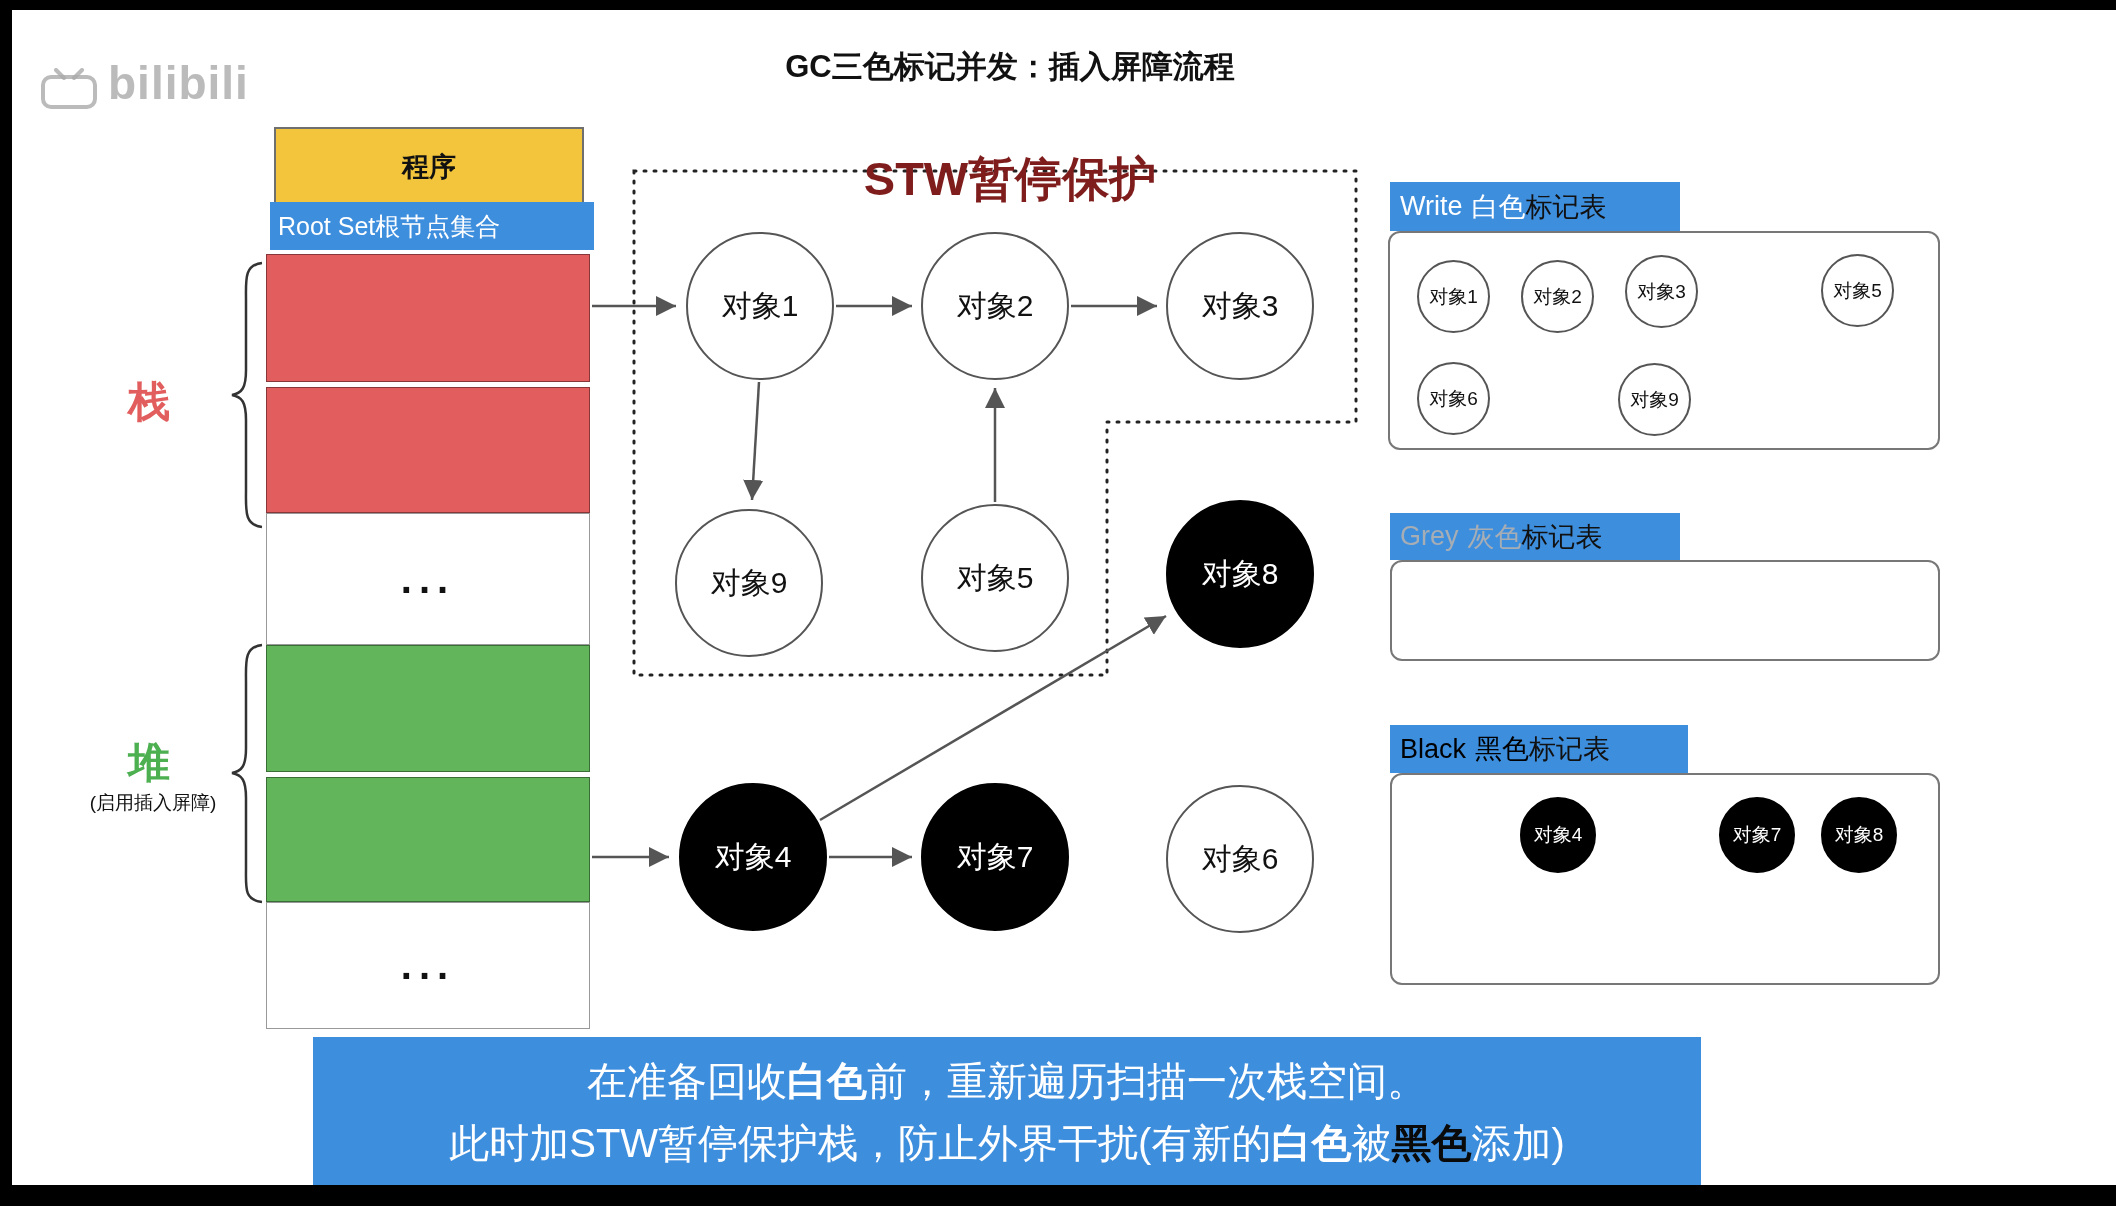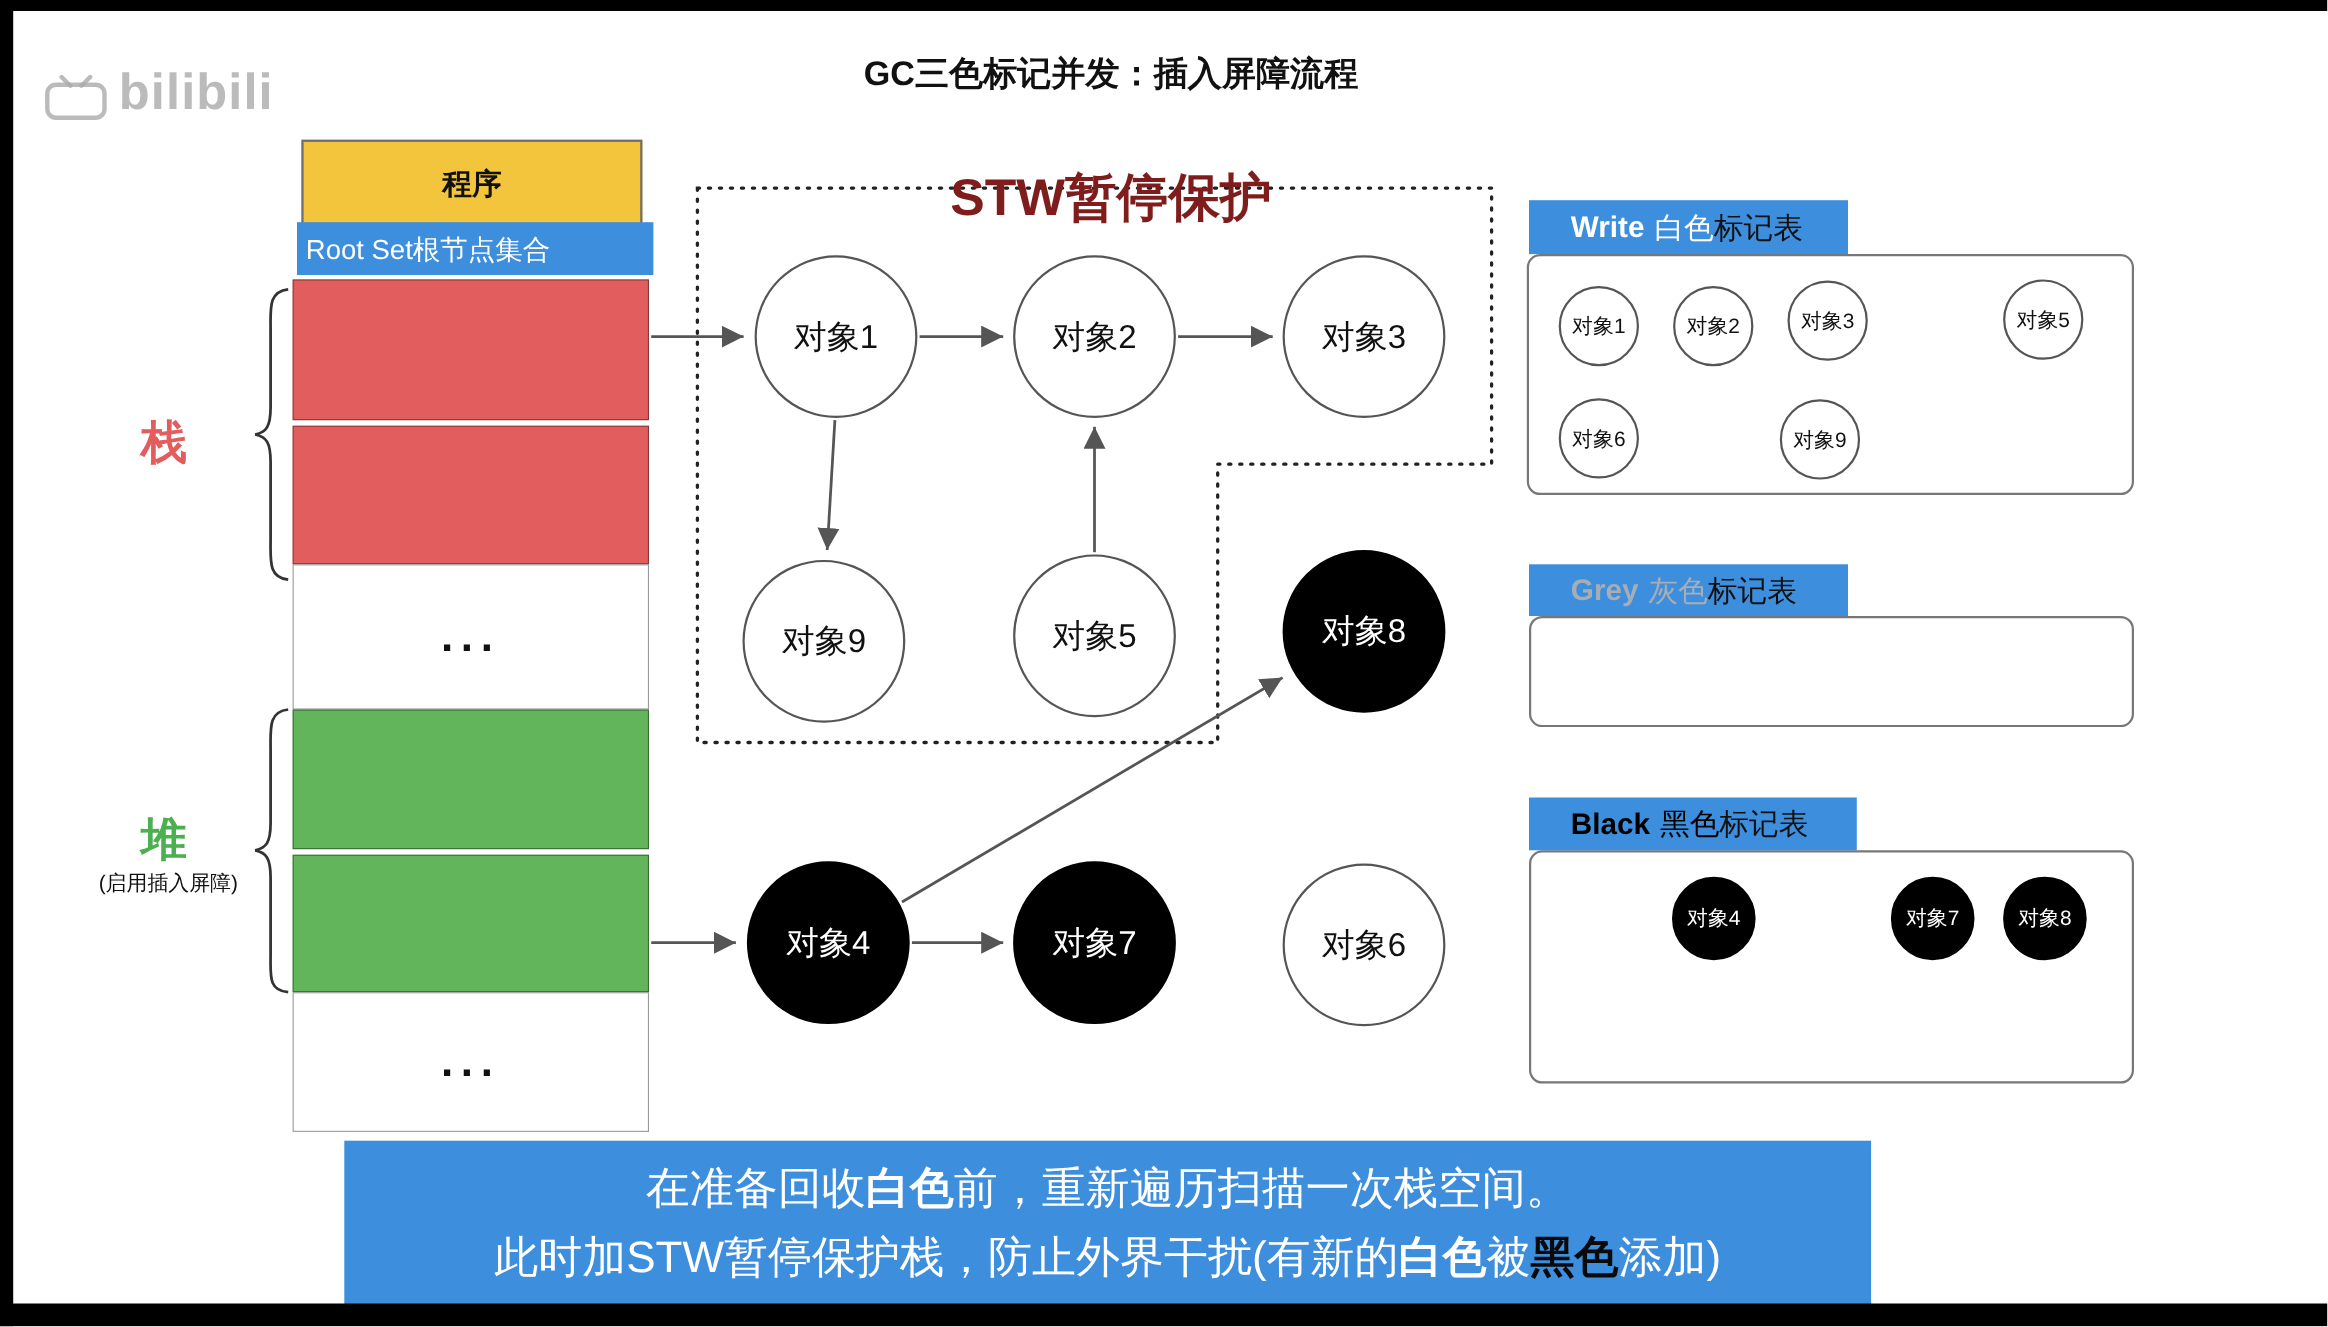--- a/index.html
+++ b/index.html
@@ -33,21 +33,21 @@
   
   .node{width:148px;height:148px;border-radius:50%;background:#fff;border:2px solid #555;
     box-sizing:border-box;display:flex;align-items:center;justify-content:center;
     font-size:30px;z-index:3;}
   .node.blacknode{background:#000;border-color:#000;color:#fff;}
   
   #overlay{left:0;top:0;z-index:2;pointer-events:none;}
   
   .tbl-header{background:#3E8EDE;display:flex;align-items:center;padding-left:10px;
     font-size:27px;z-index:3;white-space:nowrap;}
-  .hdr-en{font-weight:bold;margin-right:9px;margin-left:28px;}
+  .hdr-en{font-weight:normal;margin-right:9px;}
   .write-hdr .hdr-en,.write-hdr .hdr-color{color:#fff;}
   .grey-hdr .hdr-en,.grey-hdr .hdr-color{color:#a6adb4;text-align:right;}
   .black-hdr .hdr-en,.black-hdr .hdr-color{color:#000;}
   .hdr-suffix{color:#111;}
   .tbl-body{background:#fff;border:2px solid #777;border-radius:12px;box-sizing:border-box;z-index:2;}
   .mini{position:absolute;width:73px;height:73px;border-radius:50%;background:#fff;
     border:2px solid #555;box-sizing:border-box;display:flex;align-items:center;
     justify-content:center;font-size:19px;}
   .mini.blackmini{width:76px;height:76px;background:#000;border-color:#000;color:#fff;}
   

